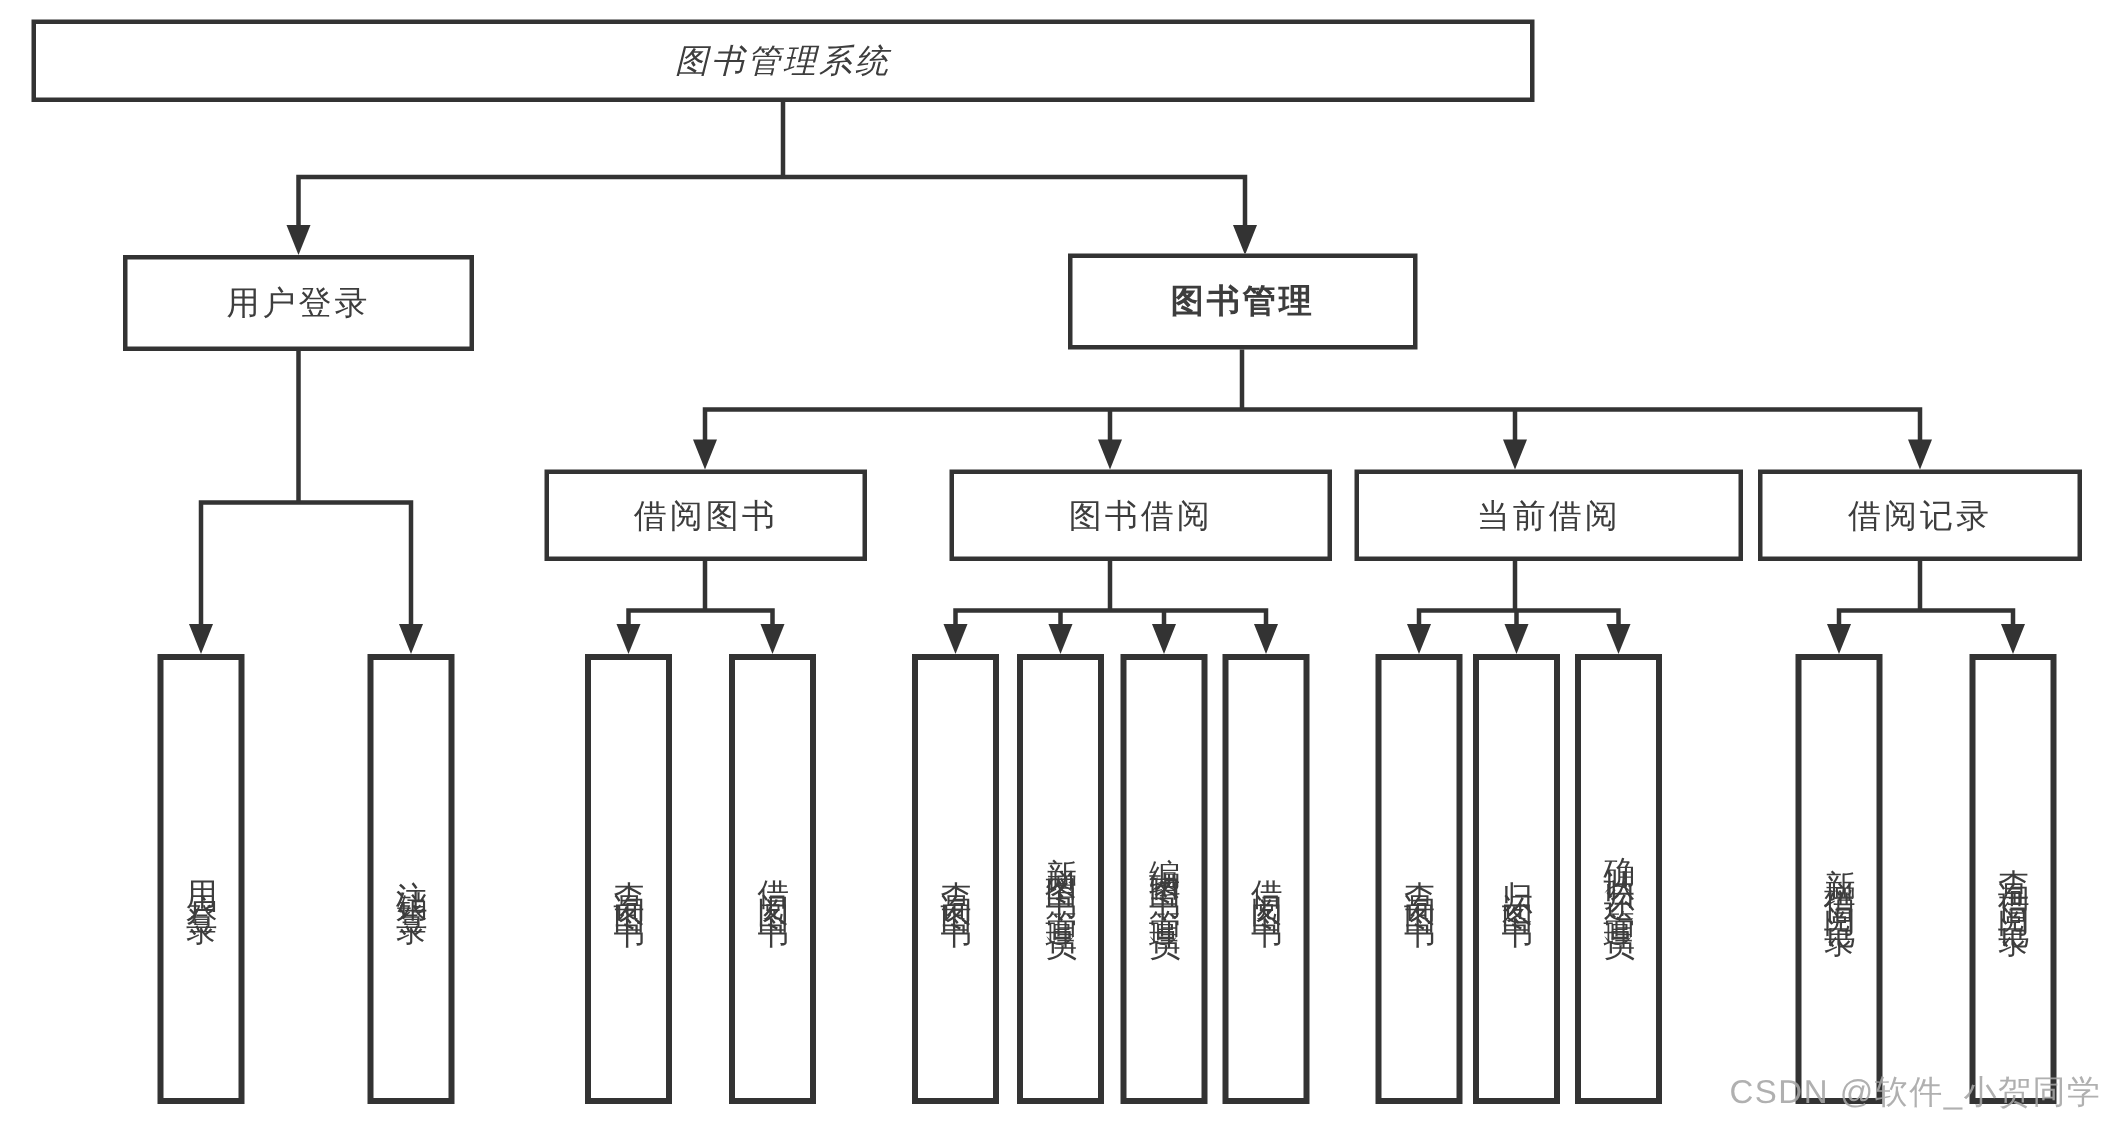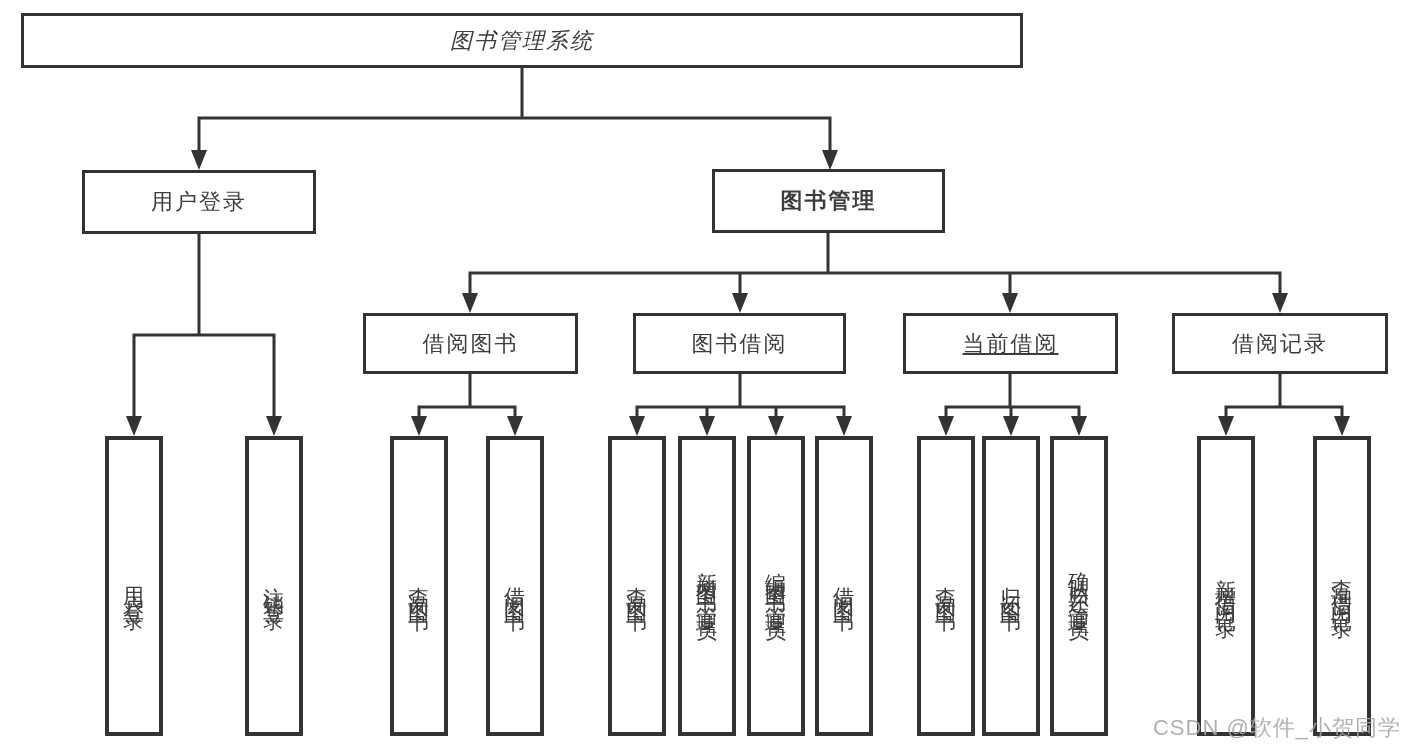--- a/index.html
+++ b/index.html
@@ -53,22 +53,22 @@
     color: #3d3d3d;
     letter-spacing: 8px;
     line-height: 1;
     z-index: 2;
   }
   .vbox.tall-text { letter-spacing: 7px; }
   #b-root   { left: 21px;   top: 13px;  width: 1002px; height: 55px; font-style: italic; }
   #b-login  { left: 82px;   top: 170px; width: 234px;  height: 64px; }
   #b-mgmt   { left: 712px;  top: 169px; width: 233px;  height: 64px; font-weight: bold; }
   #b-l3-0   { left: 363px;  top: 313px; width: 215px;  height: 61px; }
-  #b-l3-1   { left: 633px;  top: 313px; width: 213px;  height: 61px; }
-  #b-l3-2   { left: 903px;  top: 313px; width: 215px;  height: 61px; text-decoration: underline; }
+  #b-l3-1   { left: 633px;  top: 313px; width: 255px;  height: 61px; }
+  #b-l3-2   { left: 903px;  top: 313px; width: 259px;  height: 61px; }
   #b-l3-3   { left: 1172px; top: 313px; width: 216px;  height: 61px; }
   #lf-login-0 { left: 105px; }
   #lf-login-1 { left: 245px; }
   #lf-nb-0    { left: 390px; }
   #lf-nb-1    { left: 486px; }
   #lf-bb-0    { left: 608px; }
   #lf-bb-1    { left: 678px; }
   #lf-bb-2    { left: 747px; }
   #lf-bb-3    { left: 815px; }
   #lf-cb-0    { left: 917px; }

